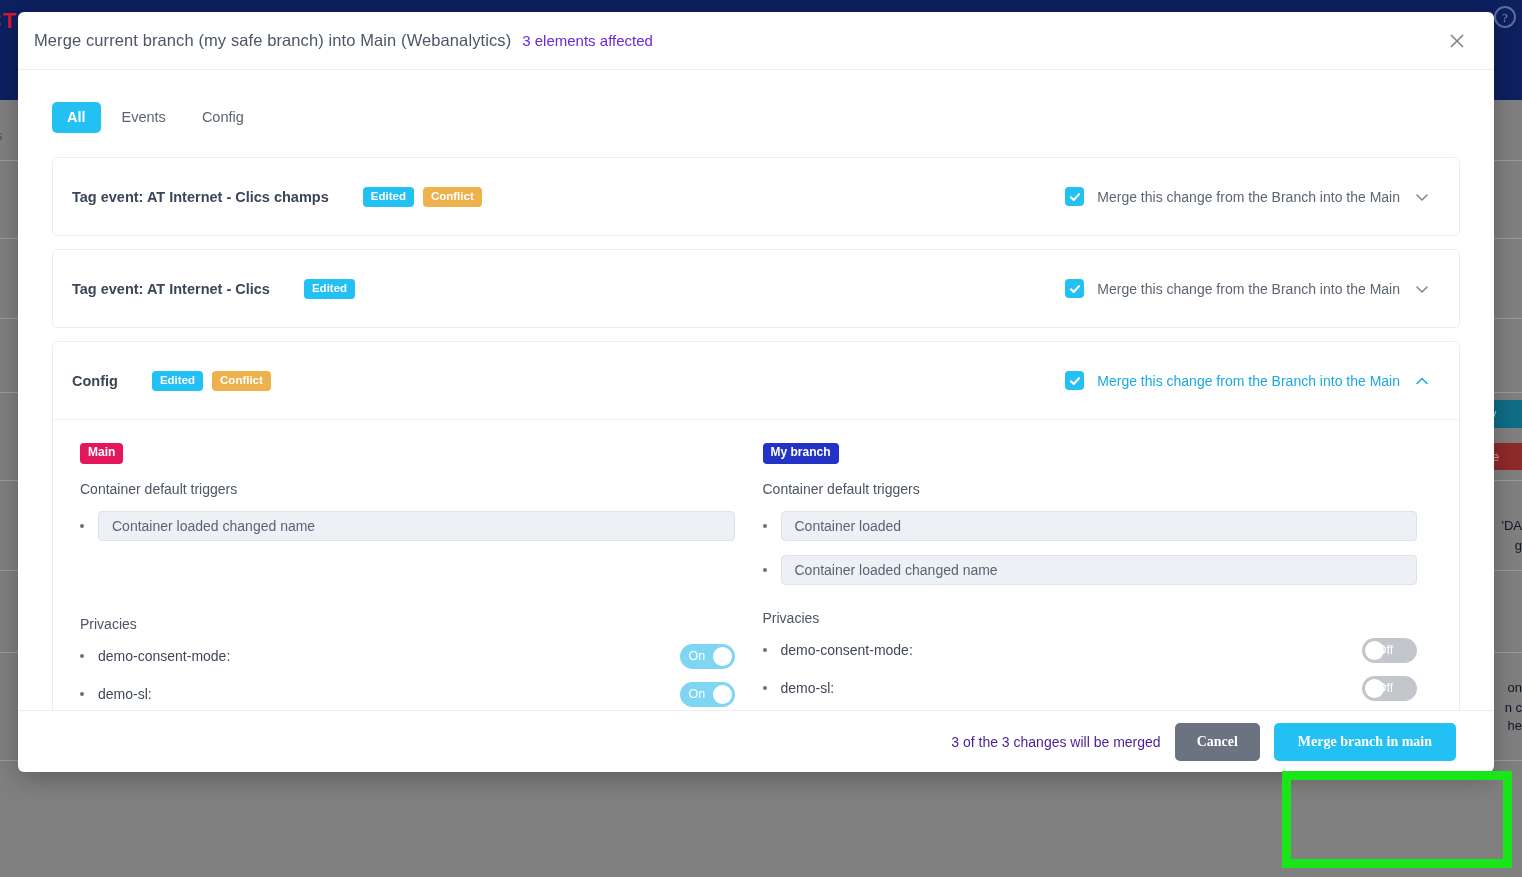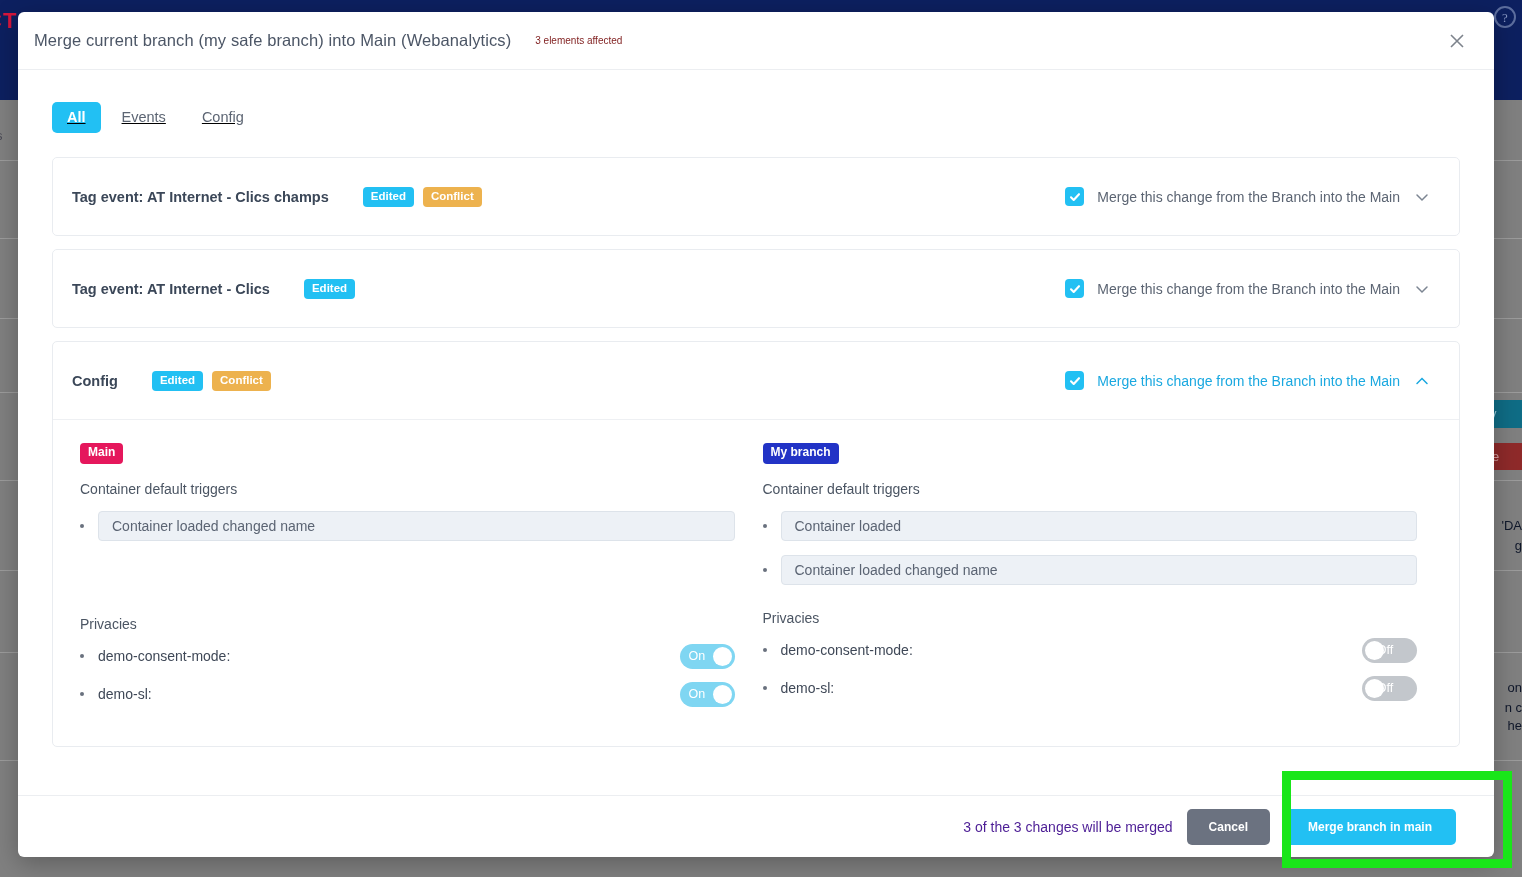--- a/index.html
+++ b/index.html
@@ -52,60 +52,60 @@
   #bg-btn-delete {
     position: absolute; right: 0; top: 443px;
     width: 34px; height: 27px; background: #8f2a2a;
     color: #d8a0a0; font-size: 13px; line-height: 27px;
     padding-left: 4px; border-radius: 3px 0 0 3px;
   }
 
   
   #modal {
     position: absolute; left: 18px; top: 12px;
-    width: 1476px; height: 845px;
+    width: 1476px; height: 760px;
     background: #ffffff;
     border-radius: 6px;
     box-shadow: 0 6px 26px rgba(0,0,0,.28);
     display: flex; flex-direction: column;
     overflow: hidden;
   }
 
   
   #modal-header {
     position: relative;
     height: 58px; flex: 0 0 58px;
     border-bottom: 1px solid #eceef1;
     display: flex; align-items: center;
     padding: 0 16px 0 16px;
   }
   #modal-title {
     font-size: 16.5px; color: #4c5666; font-weight: 400;
     letter-spacing: .1px;
   }
   #affected-count {
-    font-size: 10px; color: #7f1d1d; margin-left: 24px;
+    font-size: 15px; color: #6d28d9; margin-left: 11px;
   }
   #close-btn {
     position: absolute; right: 26px; top: 50%;
     transform: translateY(-50%);
     width: 22px; height: 22px; cursor: pointer;
     color: #7d838c;
   }
   #close-btn svg { display: block; }
 
   
   #modal-body {
     flex: 1 1 auto;
     padding: 32px 34px 0 34px;
     overflow: hidden;
   }
 
   
-  #tabs { display: flex; gap: 6px; margin-bottom: 24px; text-decoration: underline; }
+  #tabs { display: flex; gap: 6px; margin-bottom: 24px; }
   .tab {
     font-size: 14.5px; color: #5c6573;
     padding: 7px 15px; border-radius: 5px;
     cursor: pointer; line-height: 1.2;
   }
   .tab.active { background: #22c0f3; color: #ffffff; font-weight: 600; }
 
   
   .change-card {
     border: 1px solid #e9ecf0;
@@ -214,22 +214,22 @@
   #modal-footer {
     flex: 0 0 62px; height: 62px;
     border-top: 1px solid #eceef1;
     display: flex; align-items: center; justify-content: flex-end;
     padding: 0 38px 0 0;
     gap: 14px;
   }
   #merge-summary { font-size: 14px; color: #4c1d95; }
   .btn {
     border: none; border-radius: 5px; cursor: pointer;
-    font-size: 12px; font-weight: 700; color: #fff;
-    font-family: Liberation Sans, sans-serif;
+    font-size: 14px; font-weight: 700; color: #fff;
+    font-family: Liberation Serif, serif;
     text-align: right;
   }
   #cancel-btn { background: #6b7280; padding: 11px 22px; }
   #merge-btn  { background: #22c0f3; padding: 11px 24px; }
 
   
   #highlight-box {
     position: absolute;
     left: 1282px; top: 771px;
     width: 230px; height: 97px;

